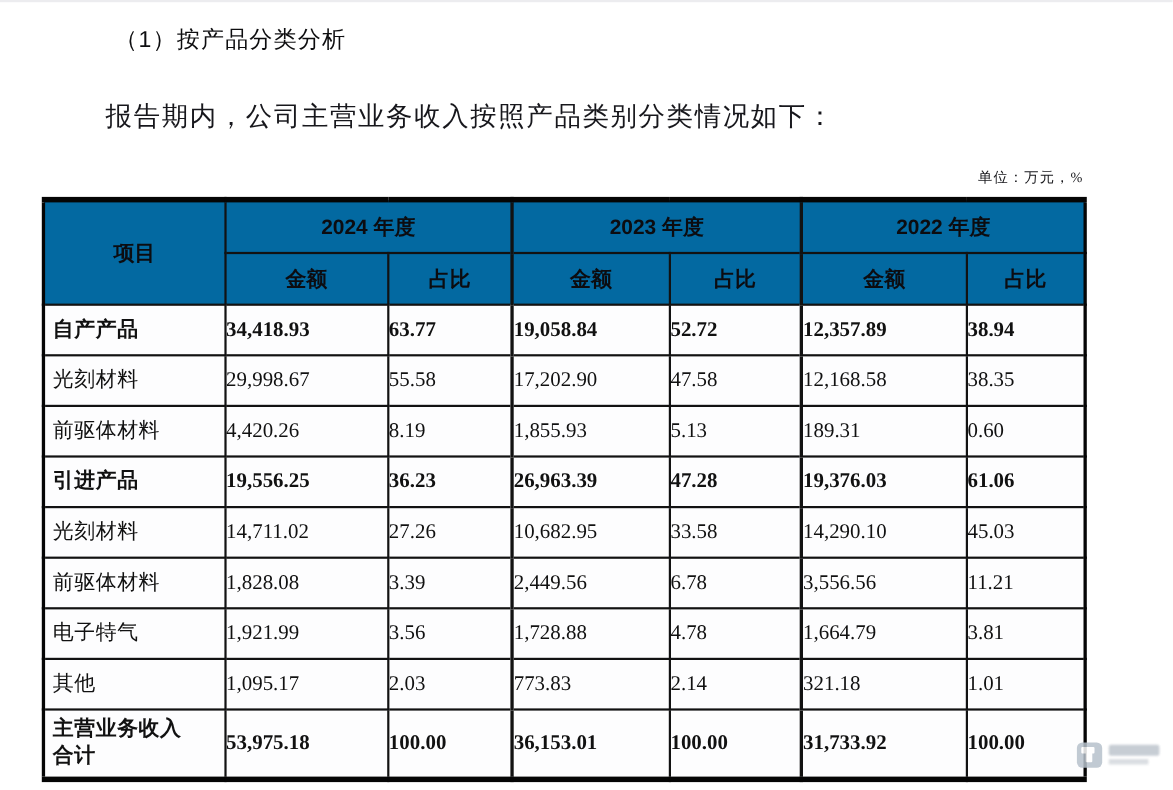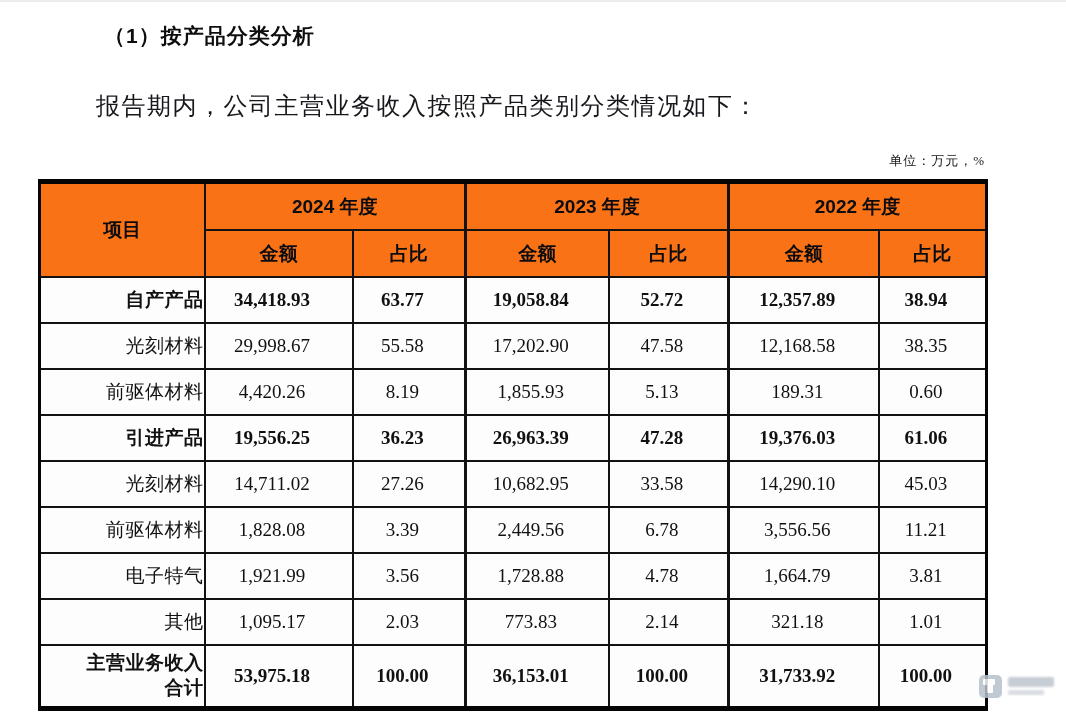--- a/index.html
+++ b/index.html
@@ -5,50 +5,50 @@
   html,body{margin:0;padding:0;background:#ffffff;}
   body{
     width:1066px;height:718px;overflow:hidden;position:relative;
     font-family:"Liberation Serif","DejaVu Serif",serif;
     color:#111;border-top:2px solid #ececef;
   }
   .page{padding:16px 0 0 38px;}
   .title{
     margin:4px 0 0 66px;
     font-family:"Liberation Sans","DejaVu Sans",sans-serif;
-    font-size:21px;font-weight:700;letter-spacing:1px;color:#0d0d0f;
+    font-size:21px;font-weight:400;letter-spacing:1px;color:#0d0d0f;
   }
   .intro{
     margin:40px 0 0 58px;
     font-size:24px;letter-spacing:1.5px;color:#17171c;
   }
   .unit-note{
     width:947px;margin-top:30px;text-align:right;
     font-size:13px;letter-spacing:1px;color:#151519;
   }
   table.rev{
     margin-top:9px;width:947px;table-layout:fixed;
     border-collapse:collapse;
     border-top:5px solid #050505;border-bottom:5px solid #050505;
     border-left:3px solid #050505;border-right:3px solid #050505;
   }
   table.rev th,table.rev td{border:2px solid #121212;padding:0;}
   table.rev .grp{border-left-width:3px;}
   thead th{
-    background:#f97316;height:45px;text-align:center;vertical-align:middle;
+    background:#0369a1;height:45px;text-align:center;vertical-align:middle;
     font-family:"Liberation Sans","DejaVu Sans",sans-serif;
     font-size:19px;font-weight:700;color:#0c0c10;
   }
   thead th.item-h{font-size:19px;}
   tbody td{height:44px;vertical-align:middle;font-size:19px;background:#fdfdfe;}
   tbody td.item{
-    text-align:right;padding-left:7px;font-size:19px;letter-spacing:0.5px;
+    text-align:left;padding-left:7px;font-size:19px;letter-spacing:0.5px;
     white-space:pre-line;line-height:1.3;
   }
-  tbody td.num{text-align:center;padding-right:13px;font-variant-numeric:tabular-nums;}
+  tbody td.num{text-align:left;padding-right:13px;font-variant-numeric:tabular-nums;}
   tbody tr.bold td{font-weight:700;}
   tbody tr.bold td.item{font-family:"Liberation Sans","DejaVu Sans",sans-serif;font-size:19px;}
   tbody tr.total td{height:60px;}
   
   .watermark{position:absolute;right:12px;bottom:22px;display:flex;align-items:flex-start;opacity:.85;}
   .wm-logo{
     width:23px;height:23px;border-radius:5px;position:relative;flex:0 0 auto;
     filter:blur(.4px);
   }
   .wm-logo .bar-h{position:absolute;left:4px;top:4px;width:12px;height:6px;background:#fff;border-radius:1px;}

